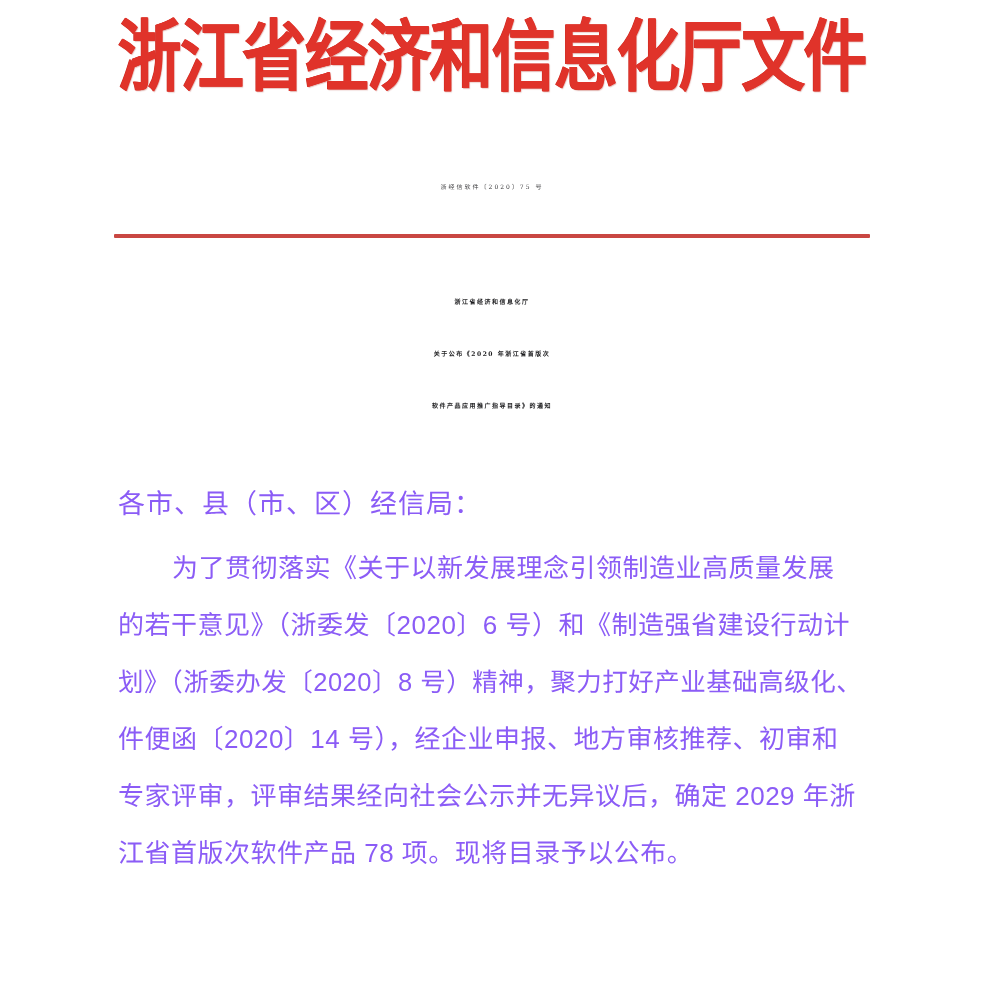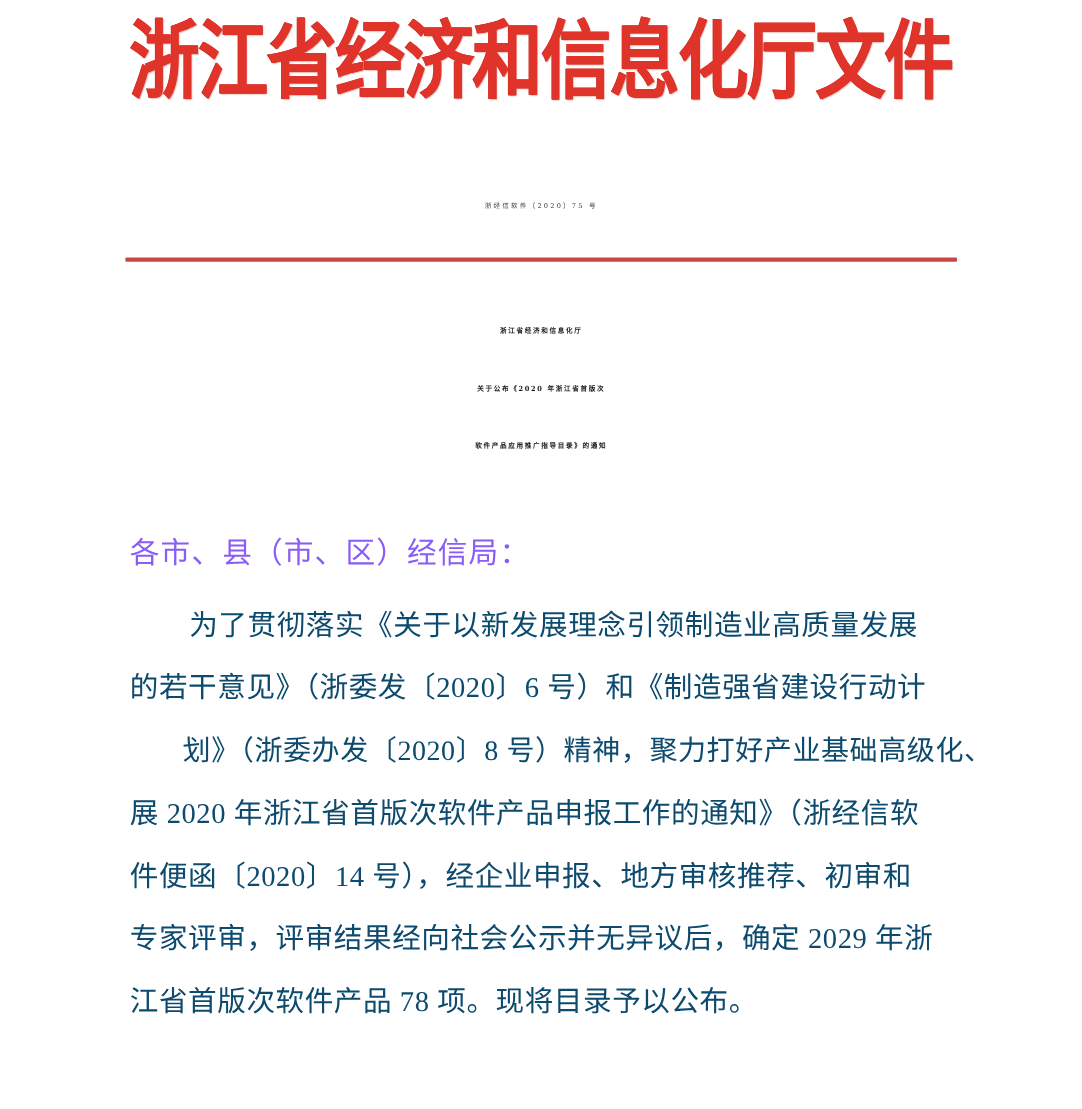--- a/index.html
+++ b/index.html
@@ -109,26 +109,26 @@
 
   
   .body-block {
     position: absolute;
     left: 118px;
     top: 540px;
     width: 760px;
   }
   .body-line {
     display: block;
-    color: #0c4a6e;
+    color: #8b5cf6;
     font-size: 26px;
     line-height: 57px;
     letter-spacing: 0.5px;
     white-space: nowrap;
-    font-family: Liberation Serif, serif;
+    font-family: Liberation Sans, sans-serif;
   }
   .body-line.indent {
     text-indent: 54px;
   }
 </style>
 </head>
 <body>
 
 <div class="page">
 
@@ -144,20 +144,19 @@
     <span class="title-line" style="font-size: 6px;">浙江省经济和信息化厅</span>
     <span class="title-line" style="font-size: 6px;">关于公布《2020 年浙江省首版次</span>
     <span class="title-line" style="font-size: 6px;">软件产品应用推广指导目录》的通知</span>
   </div>
 
   <div class="salutation">各市、县（市、区）经信局：</div>
 
   <div class="body-block">
     <span class="body-line indent">为了贯彻落实《关于以新发展理念引领制造业高质量发展</span>
     <span class="body-line">的若干意见》（浙委发〔2020〕6 号）和《制造强省建设行动计</span>
-    <span class="body-line" style="font-size: 25.5px; margin-left: 48px;">划》（浙委办发〔2020〕8 号）精神，聚力打好产业基础高级化、</span>
-    <span class="body-line">展 2020 年浙江省首版次软件产品申报工作的通知》（浙经信软</span>
+    <span class="body-line" style="font-size: 25.5px;">划》（浙委办发〔2020〕8 号）精神，聚力打好产业基础高级化、</span>
     <span class="body-line">件便函〔2020〕14 号），经企业申报、地方审核推荐、初审和</span>
     <span class="body-line">专家评审，评审结果经向社会公示并无异议后，确定 2029 年浙</span>
     <span class="body-line">江省首版次软件产品 78 项。现将目录予以公布。</span>
   </div>
 
 </div>
 
 </body></html>

